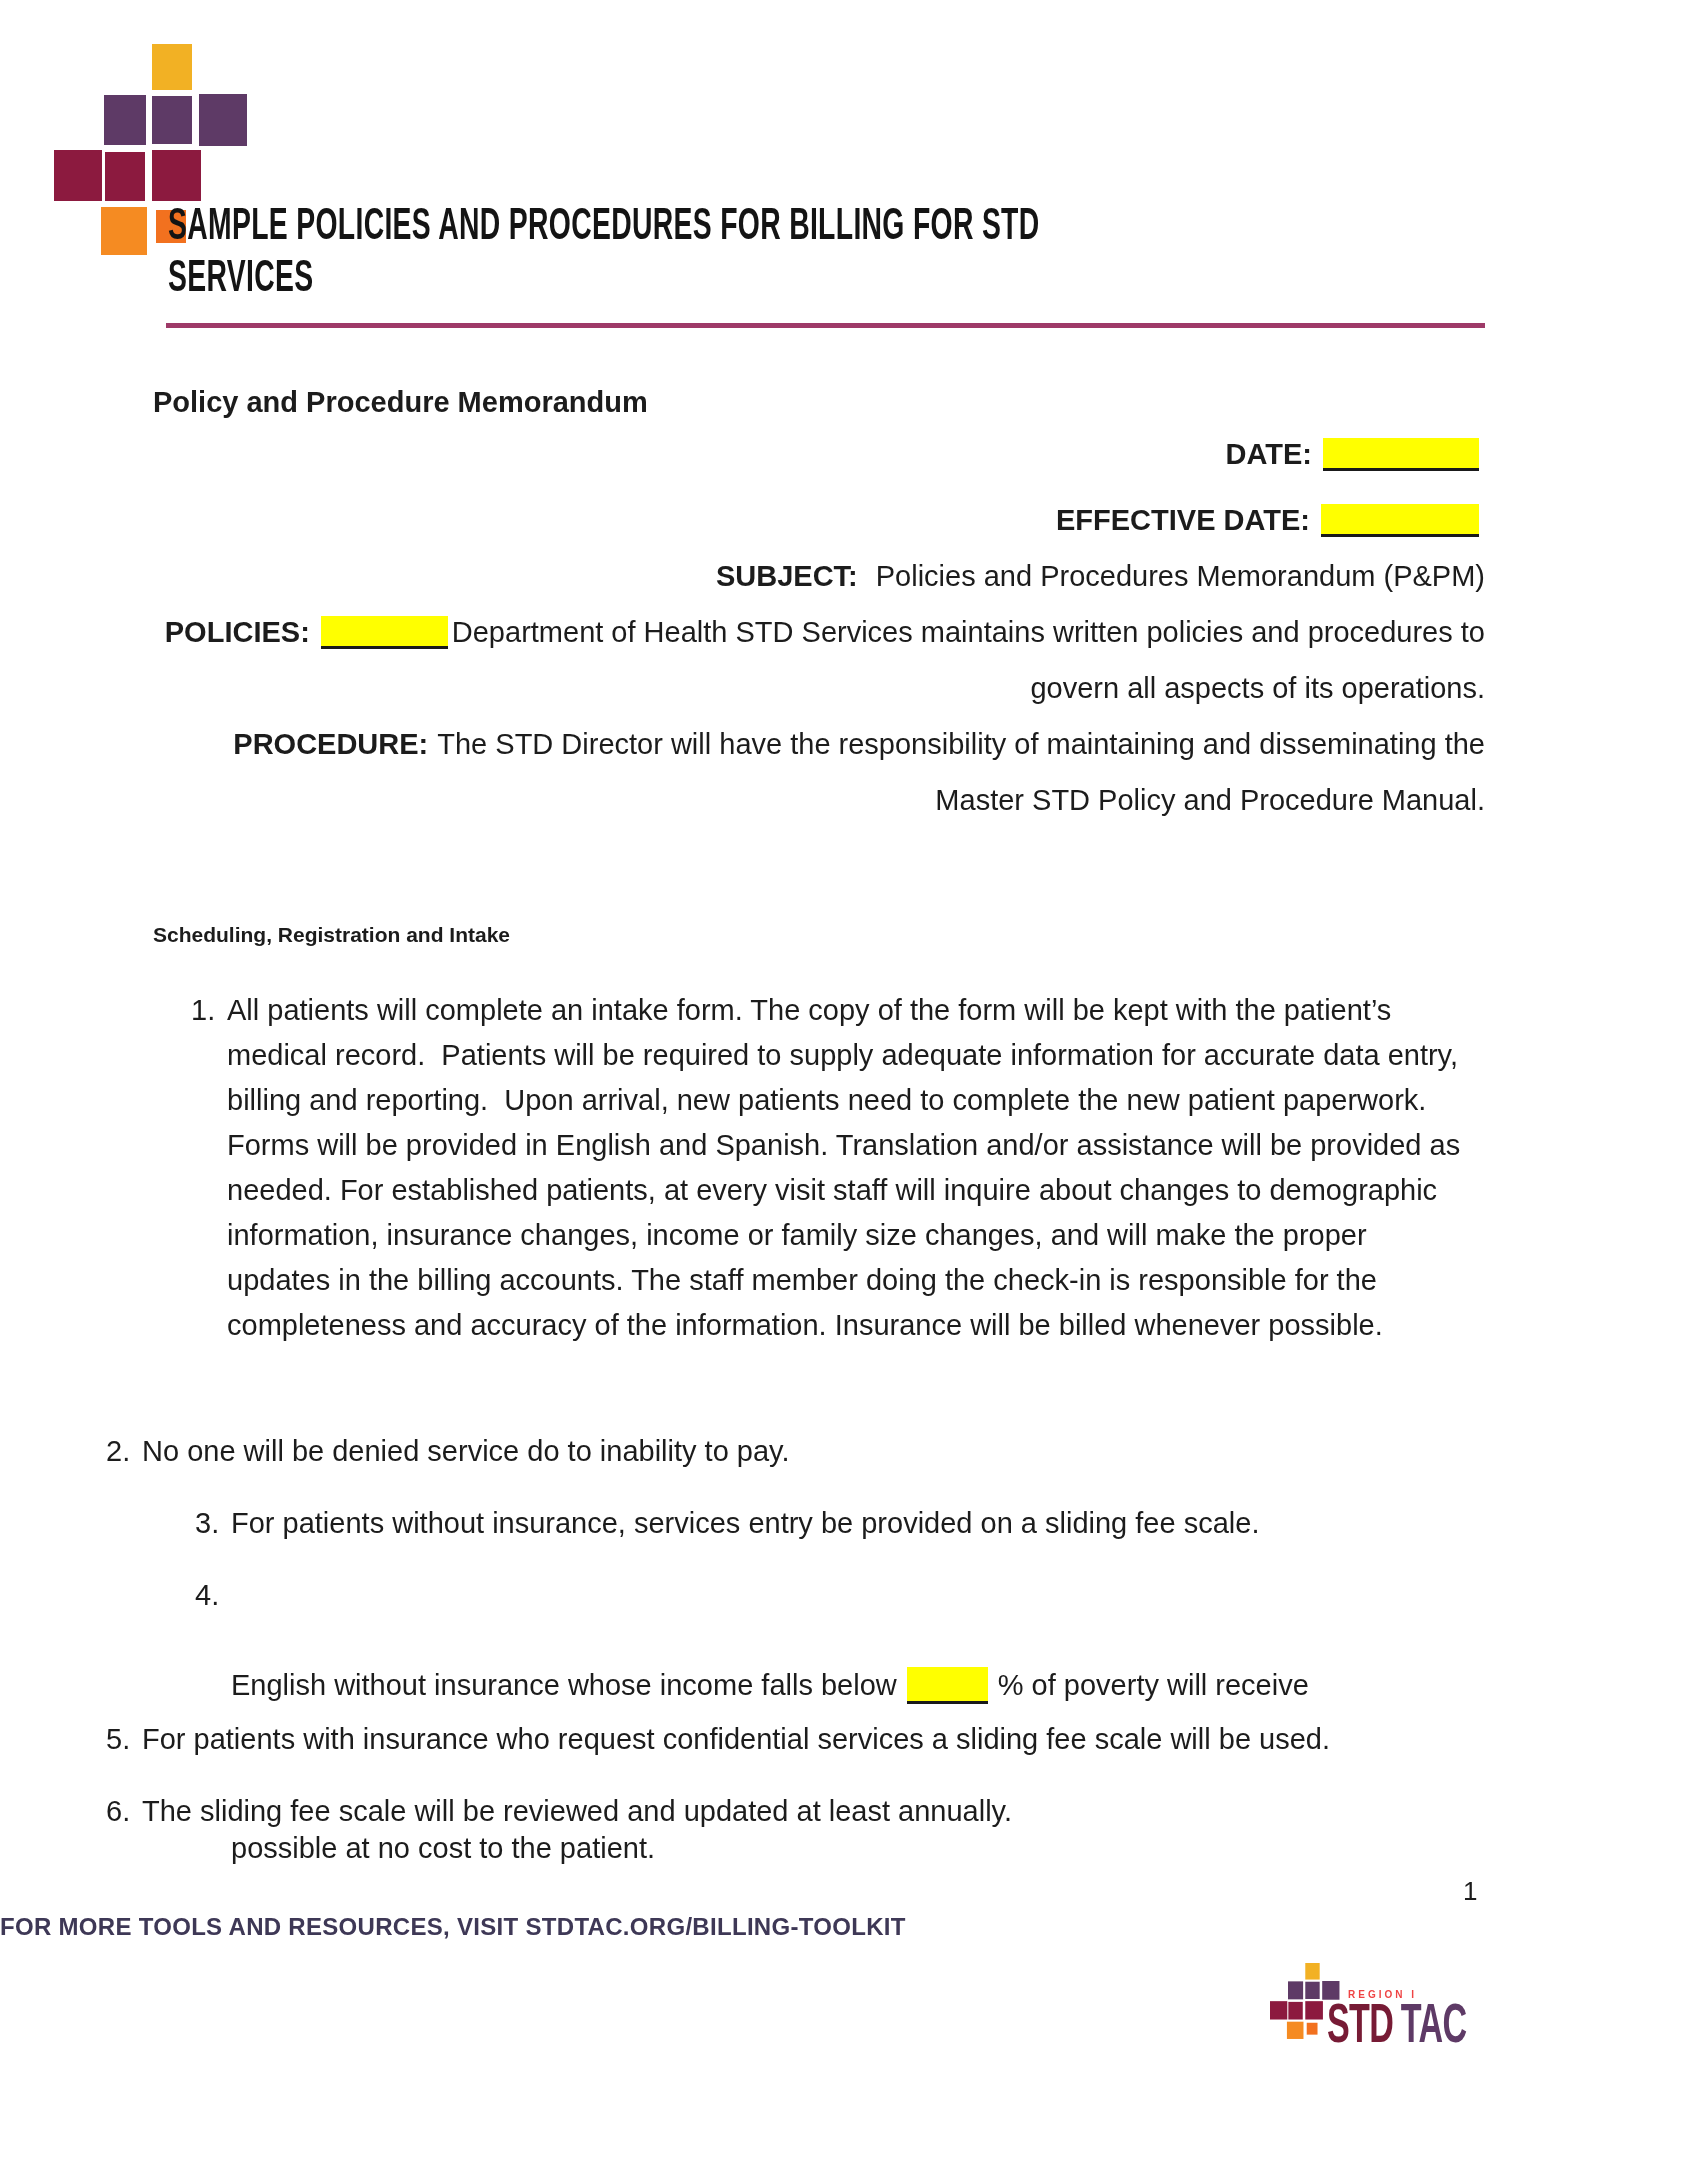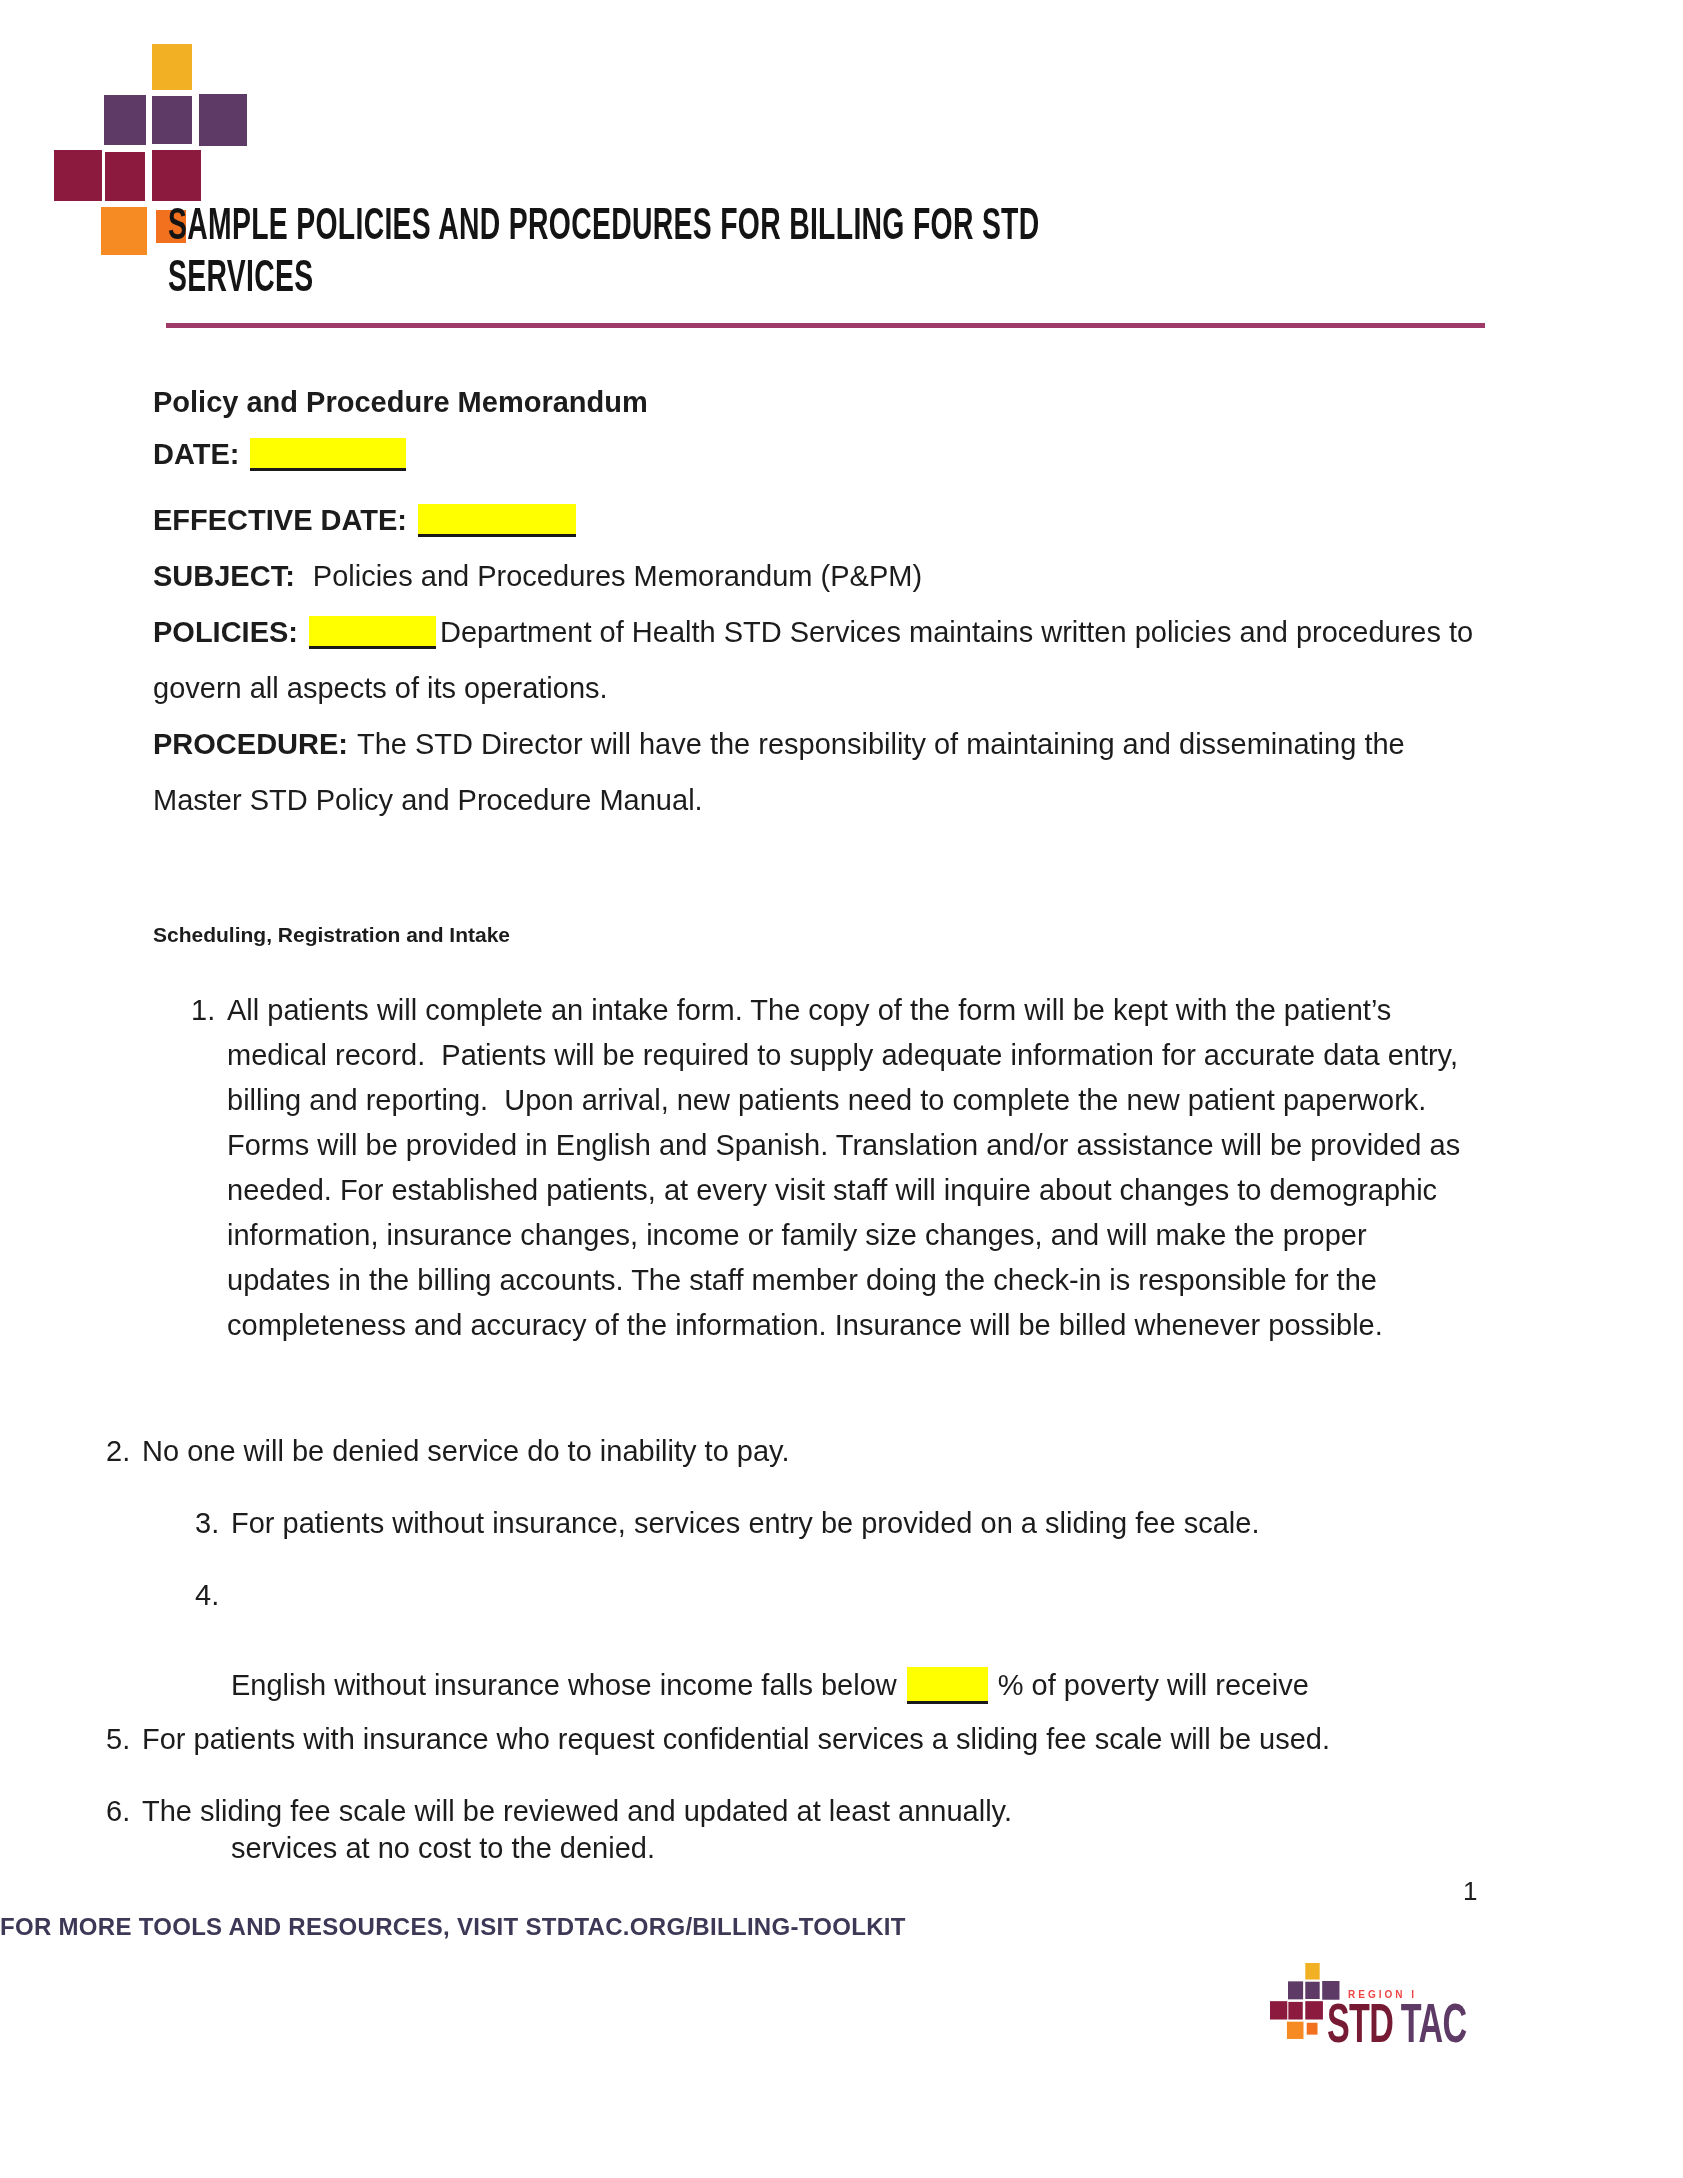--- a/index.html
+++ b/index.html
@@ -17,21 +17,21 @@
 
   .title{position:absolute;left:168px;top:198px;margin:0;max-width:1406px;
          font-size:45px;line-height:52px;font-weight:700;color:#141414;
          transform:scaleX(0.63);transform-origin:left top;letter-spacing:0.5px;}
   .rule{position:absolute;left:166px;top:323px;width:1319px;height:5px;background:#9E3A68;}
 
   .memo-heading{position:absolute;left:153px;top:362px;font-size:29px;font-weight:700;margin-top:24px;}
   .sec-heading{position:absolute;left:153px;top:923px;font-size:21px;font-weight:700;}
 
   .memo{position:absolute;left:153px;top:426px;width:1332px;font-size:29px;line-height:56px;}
-  .memo p{margin:0;}
+  .memo p{margin:0;text-align:right;}
   .memo p.gap{margin-bottom:10px;}
   .lbl{font-weight:700;margin-right:9px;}
   .lbl-wide{margin-right:18px;}
 
   .blank{display:inline-block;background:#FFFF00;border-bottom:3px solid #1a1a1a;
          height:30px;vertical-align:-7px;margin:0 6px 0 2px;}
   .bw-date{width:156px;}
   .bw-eff{width:158px;}
   .bw-pol{width:127px;margin-right:4px;}
   .bw-pct{width:81px;height:34px;vertical-align:-9px;margin:0 10px;}
@@ -108,21 +108,21 @@
 
   <div class="item" style="left:195px;top:1501px;width:1287px;">
     <span class="num">3.</span>
     <div class="itxt">For patients without insurance, services entry be provided on a sliding fee scale.</div>
   </div>
 
   <div class="item" style="left:195px;top:1573px;width:1287px;">
     <span class="num">4.</span>
     <div class="itxt">
       <div><span>English without insurance whose income falls below</span><span class="blank bw-pct"></span><span>% of poverty will receive</span></div>
-      <div class="l2">services at no cost to the denied.</div>
+      <div class="l2">possible at no cost to the patient.</div>
     </div>
   </div>
 
   <div class="item" style="left:106px;top:1717px;width:1436px;">
     <span class="num">5.</span>
     <div class="itxt">For patients with insurance who request confidential services a sliding fee scale will be used.</div>
   </div>
 
   <div class="item" style="left:106px;top:1789px;width:1436px;">
     <span class="num">6.</span>

